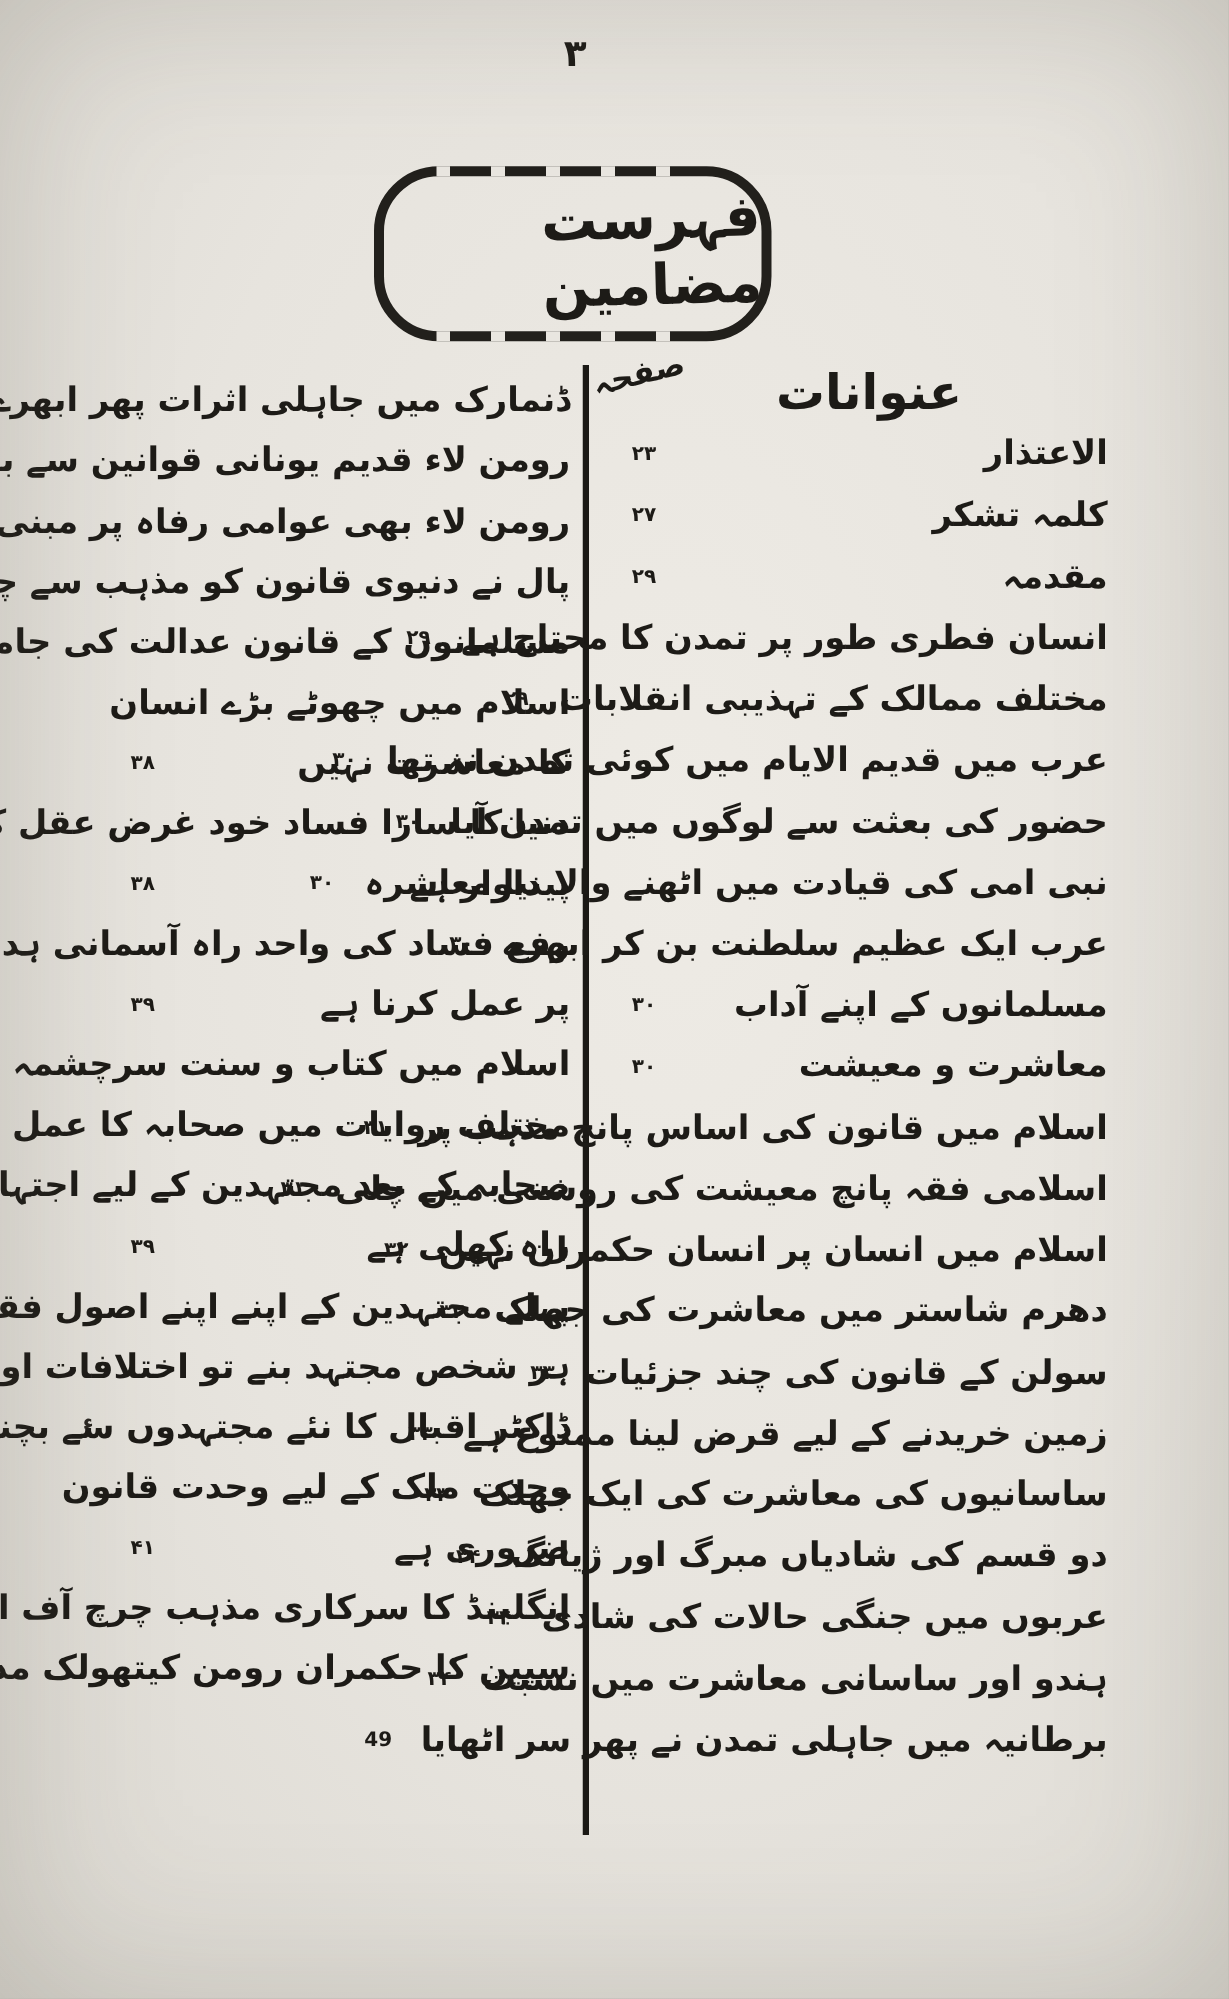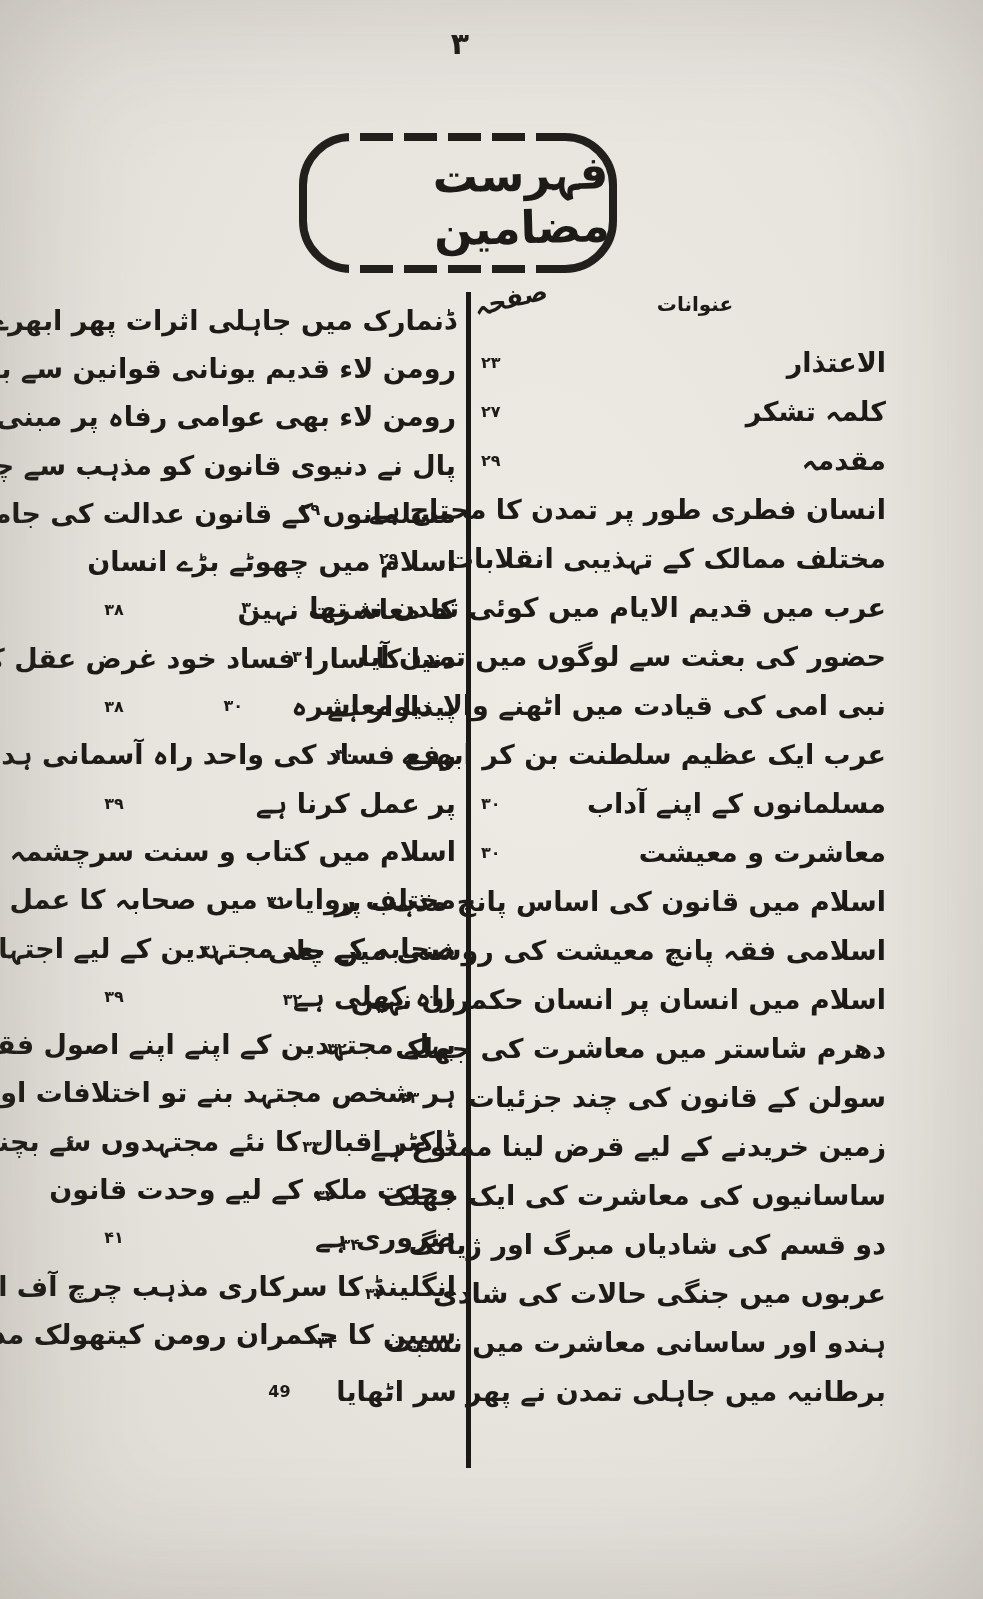--- a/index.html
+++ b/index.html
@@ -32,21 +32,21 @@
   .title-box .dash.top{top:-8px;}
   .title-box .dash.bottom{bottom:-8px;}
   .title-text{
     position:absolute;inset:0;display:flex;align-items:center;justify-content:center;
     font-size:45px;font-weight:bold;letter-spacing:1px;
     transform:rotate(-1.5deg);
   }
   
   .hdr-unwanat{
     position:absolute;top:292px;left:600px;width:190px;
-    text-align:center;font-size:20px;font-weight:bold;
+    text-align:center;font-size:39px;font-weight:bold;
   }
   .hdr-safha{
     position:absolute;top:284px;left:478px;width:70px;
     text-align:center;font-size:25px;font-weight:bold;
     transform:rotate(-14deg);
   }
   
   .divider{
     position:absolute;left:466px;top:292px;width:5px;height:1176px;
     background:#1b1915;
@@ -58,21 +58,21 @@
   .row{display:flex;justify-content:space-between;align-items:center;}
   .right-col .row{height:49px;}
   .left-col .row{height:48.3px;}
   .ttl{
     font-weight:bold;font-size:27px;white-space:nowrap;
     text-align:right;
   }
   .pg{
     font-weight:bold;font-size:16px;flex:none;direction:ltr;
   }
-  .right-col .pg{width:68px;text-align:left;padding-left:3px;}
+  .right-col .pg{width:68px;text-align:center;padding-left:3px;}
   .left-col .pg{width:88px;text-align:center;}
   .stray-mark{
     position:absolute;left:66px;top:1128px;font-size:17px;font-weight:bold;color:#2a2722;
   }
 </style>
 </head>
 <body>
 
 <div class="page">
 

